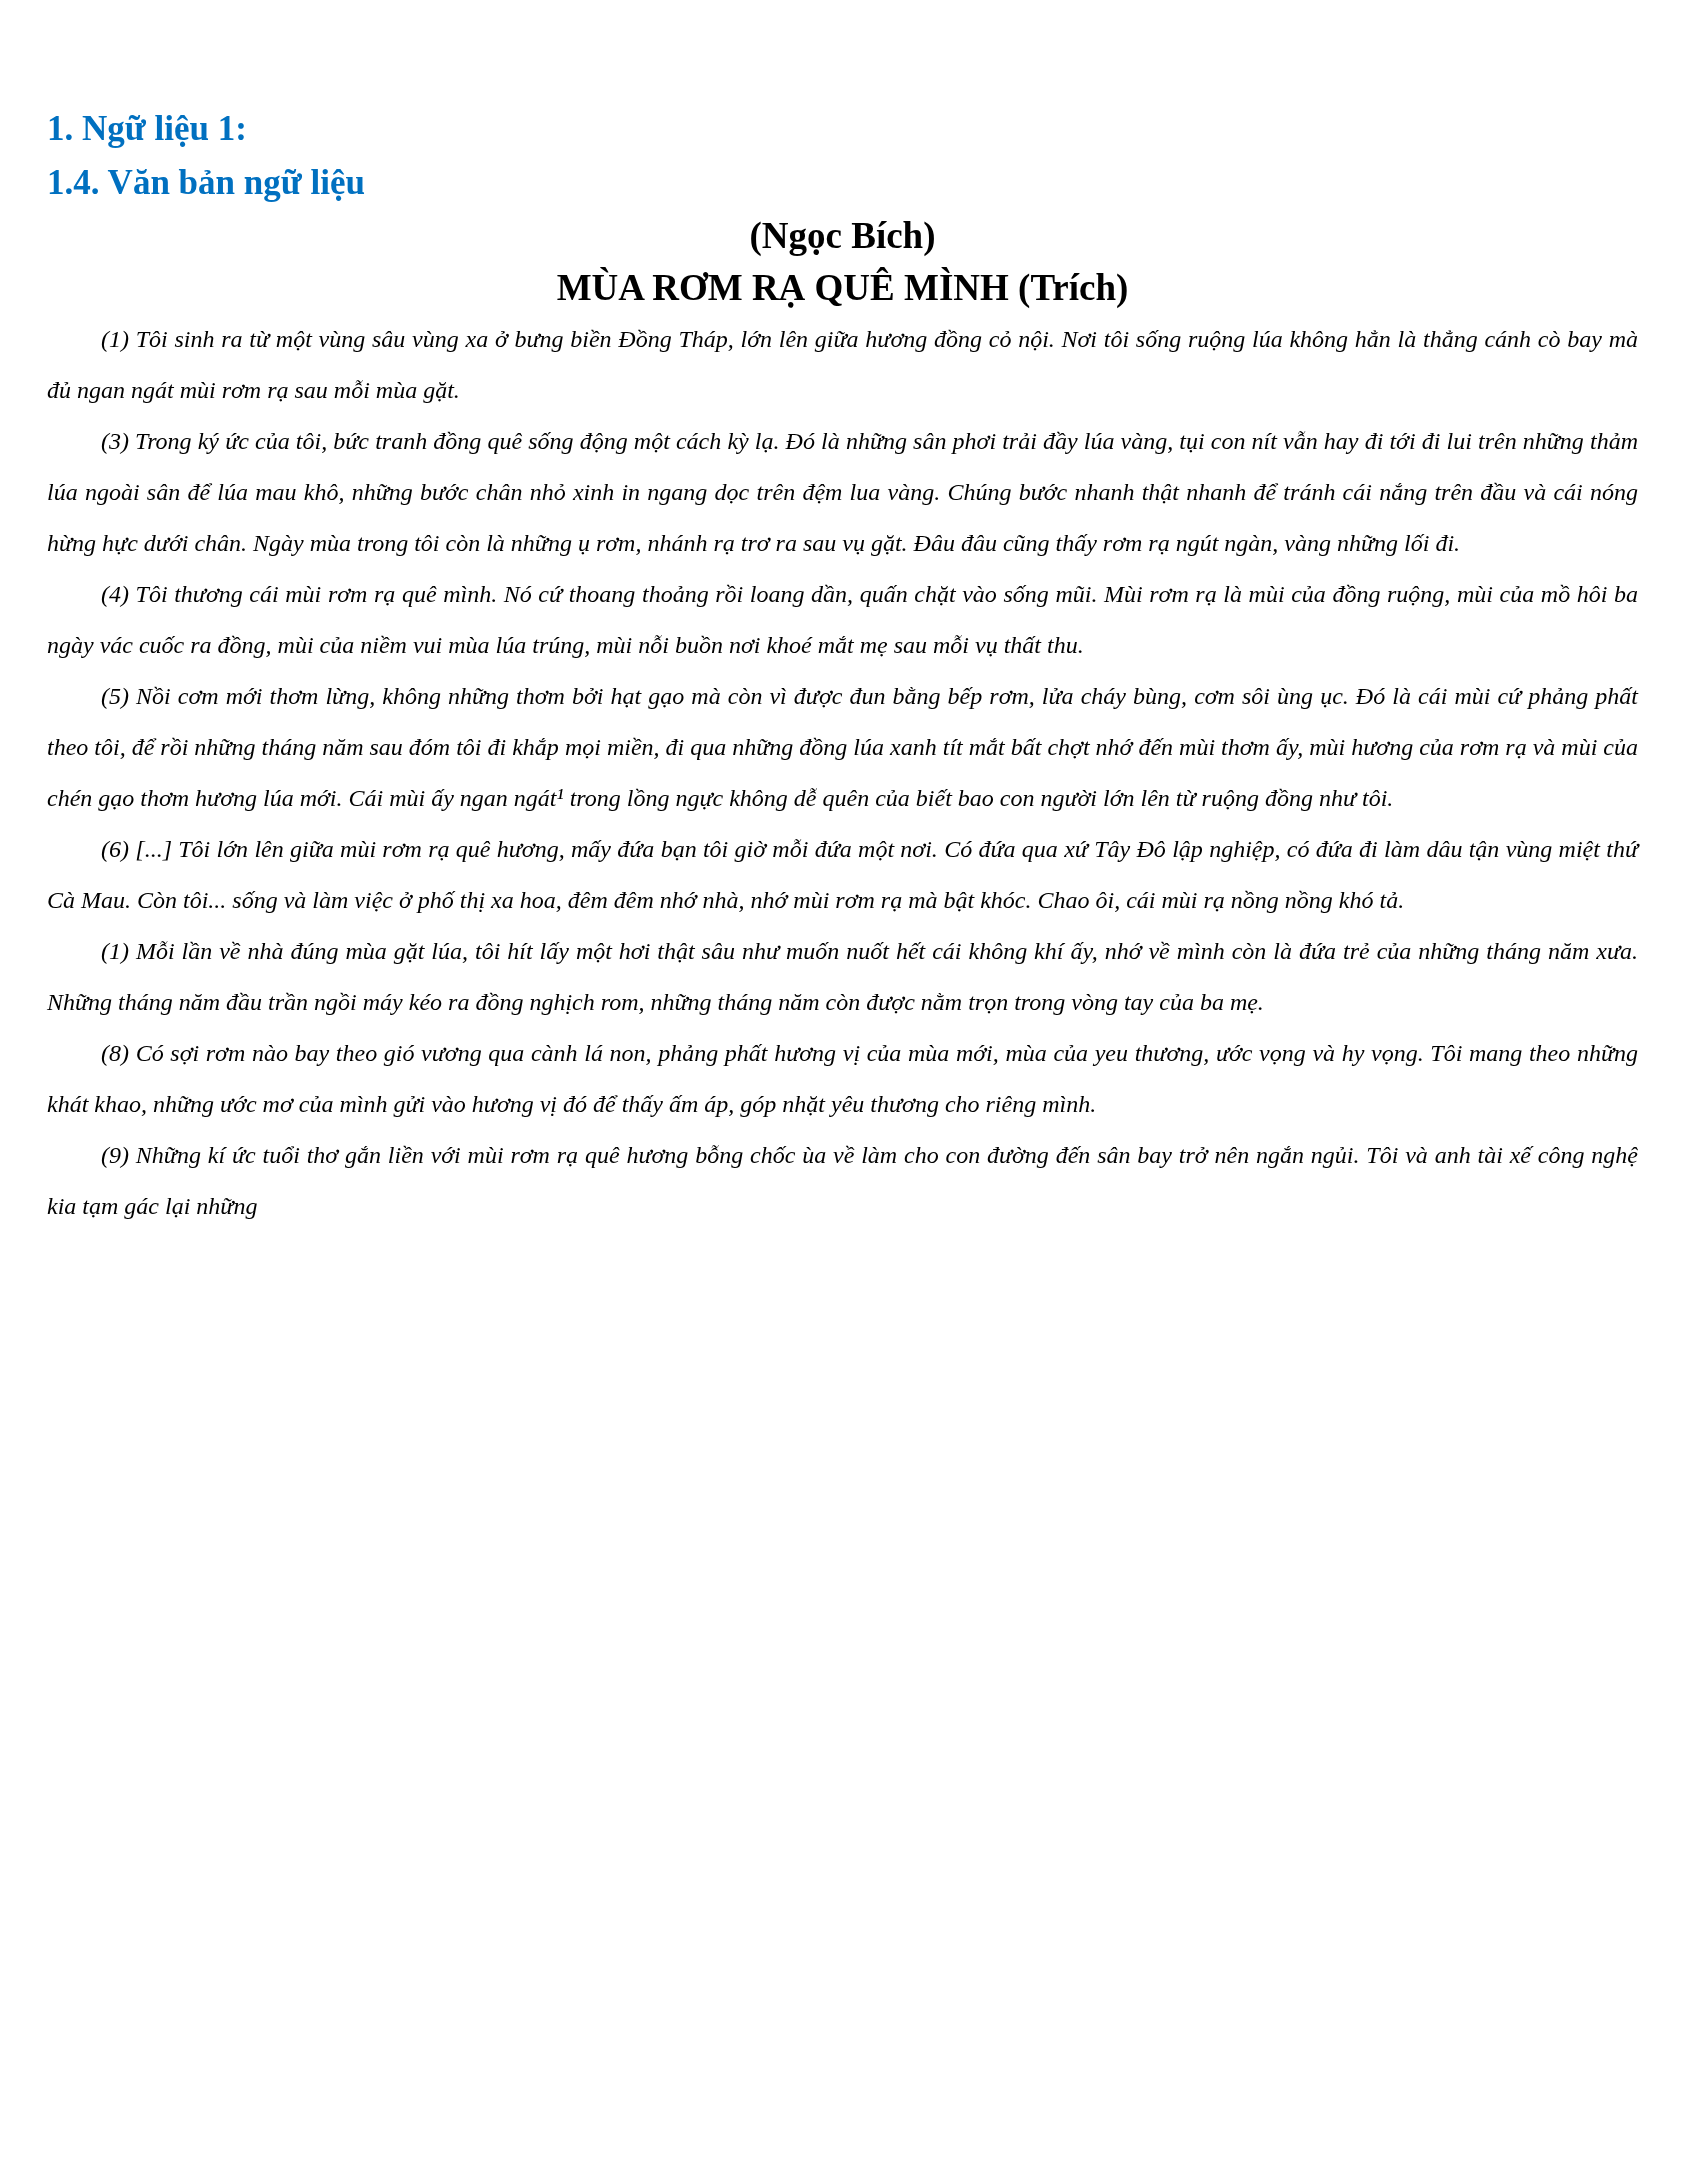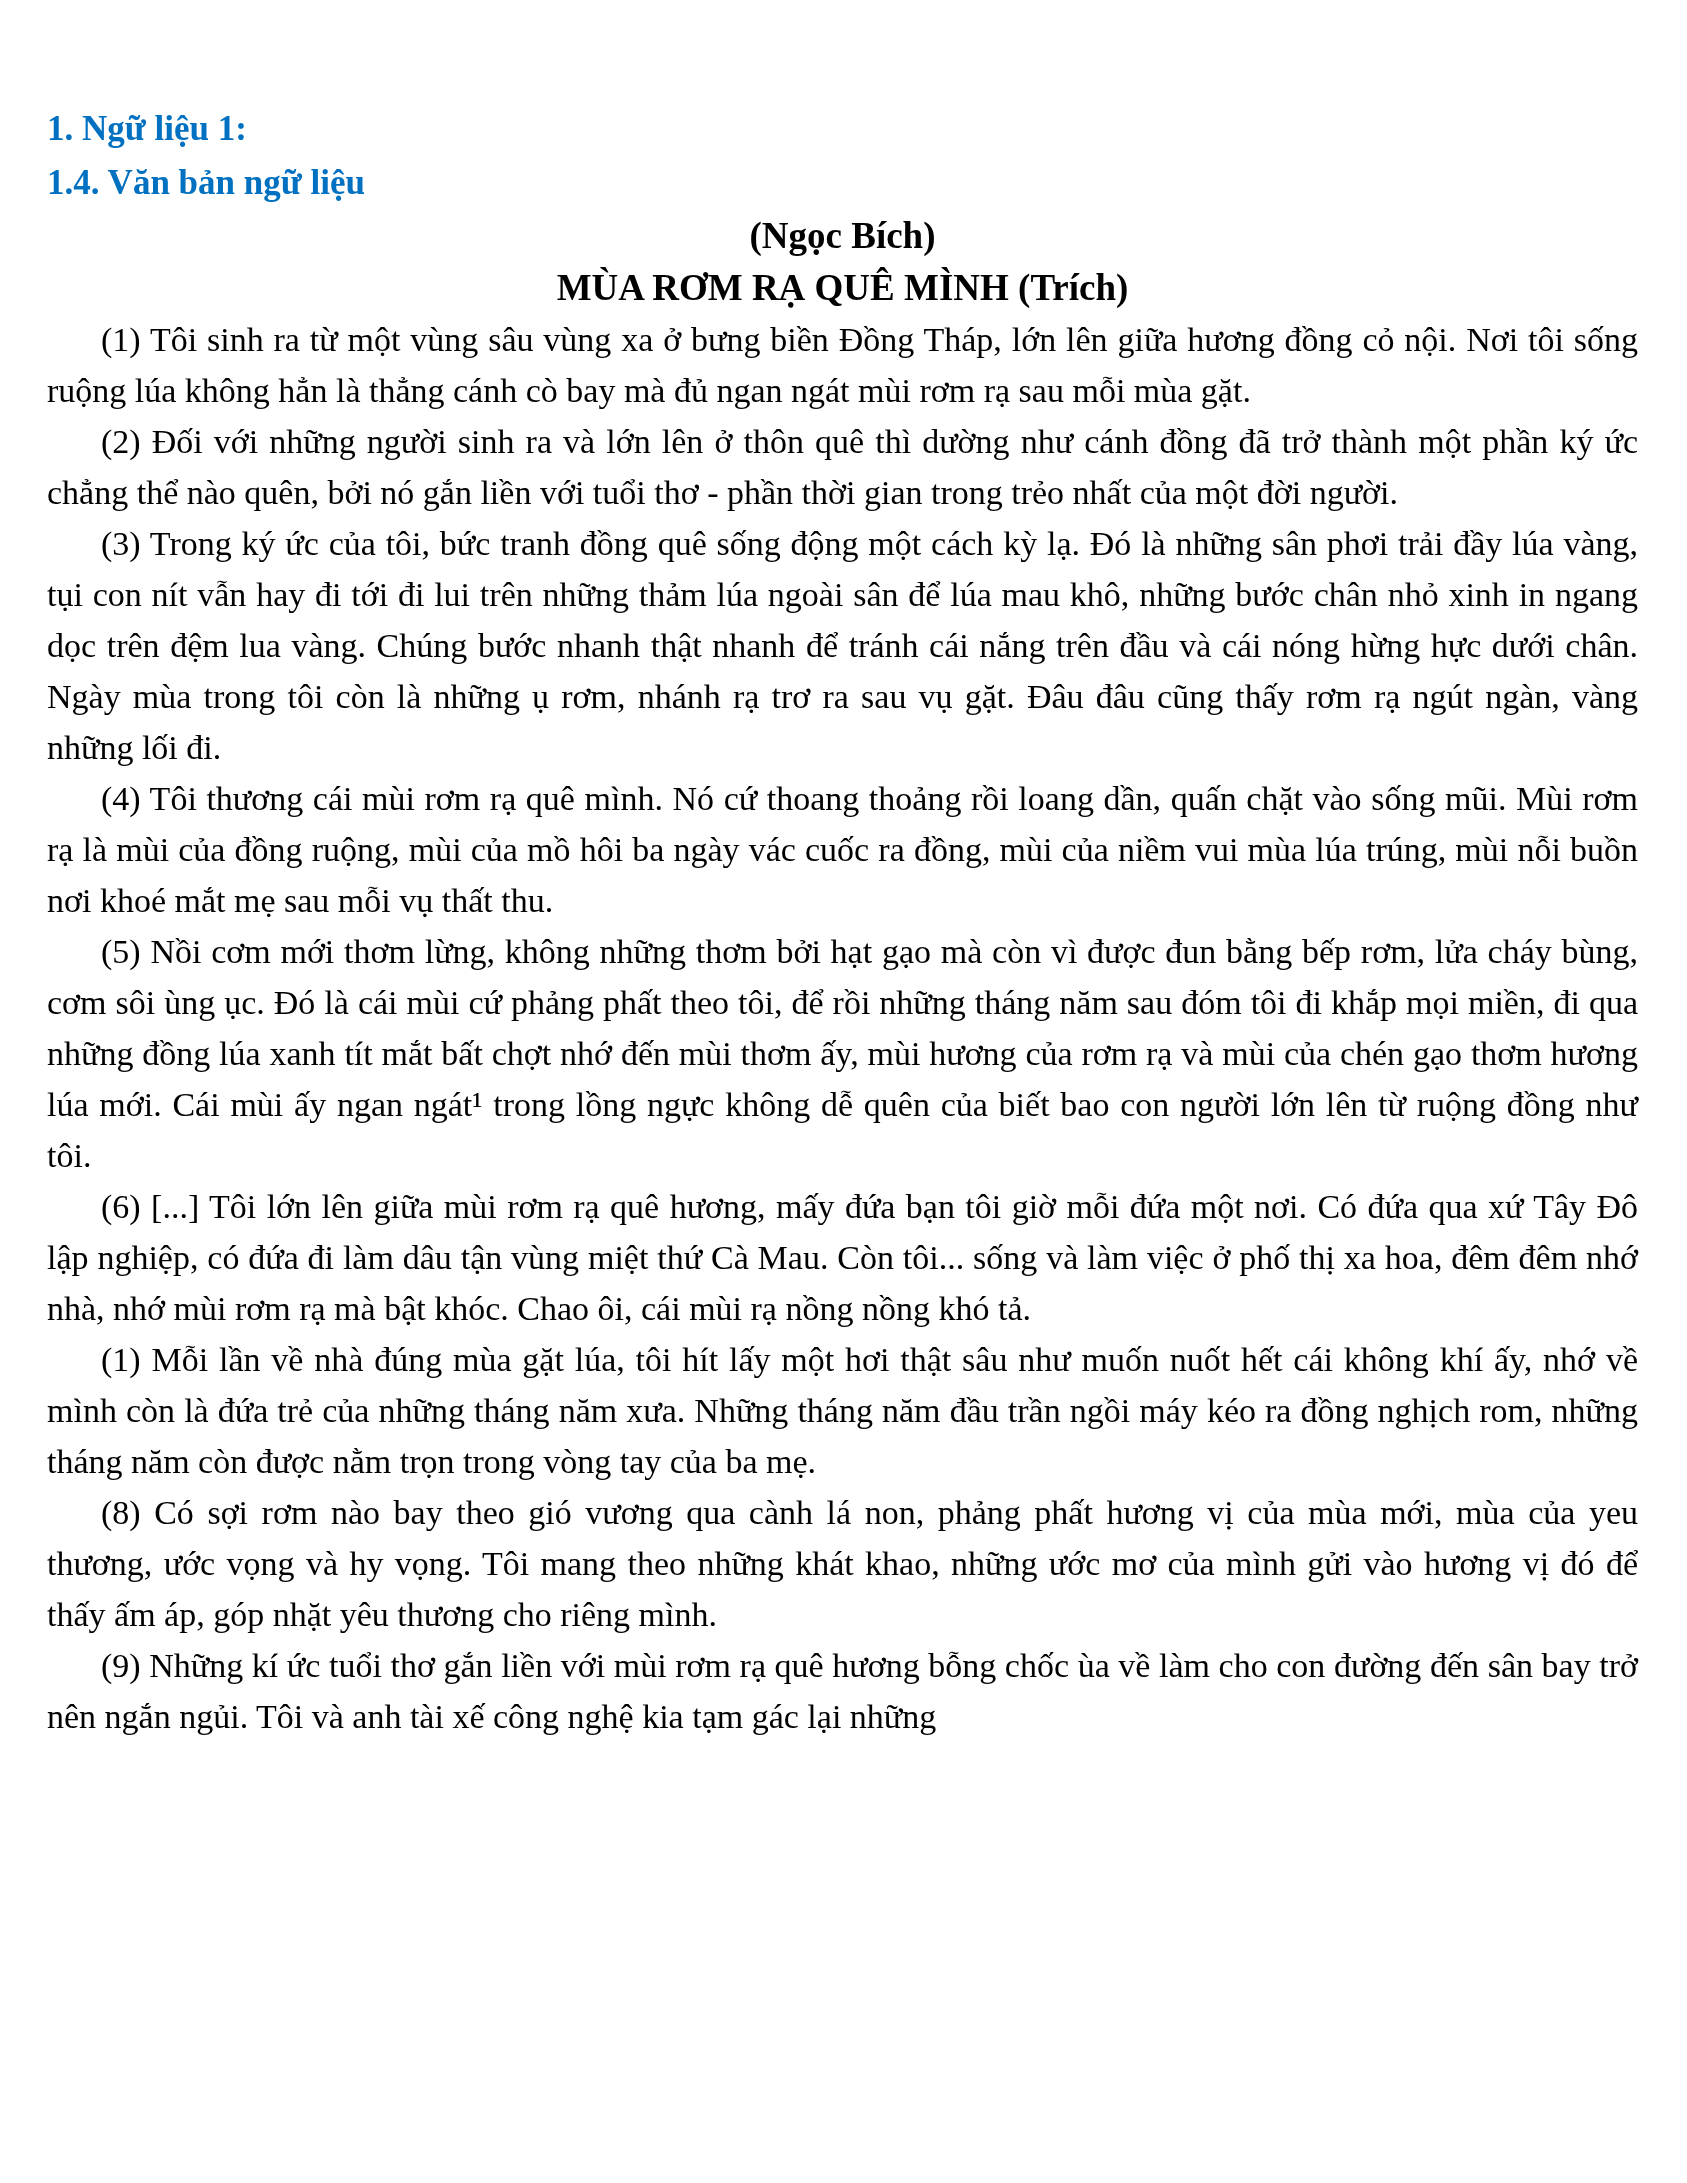--- a/index.html
+++ b/index.html
@@ -25,37 +25,37 @@
     margin: 0;
   }
   .title-line {
     text-align: center;
     font-weight: bold;
     font-size: 37px;
     line-height: 52px;
     margin: 0;
   }
   p.body {
-    font-size: 34px;
+    font-style: italic;
+    font-size: 24px;
     line-height: 51px;
     text-align: justify;
     text-indent: 54px;
     margin: 0;
   }
 </style>
 </head>
 <body>
 
 <div class="page">
   <h2 class="h-blue">1. Ngữ liệu 1:</h2>
   <h2 class="h-blue">1.4. Văn bản ngữ liệu</h2>
   <div class="title-line">(Ngọc Bích)</div>
   <div class="title-line">MÙA RƠM RẠ QUÊ MÌNH (Trích)</div>
   <p class="body">(1) Tôi sinh ra từ một vùng sâu vùng xa ở bưng biền Đồng Tháp, lớn lên giữa hương đồng cỏ nội. Nơi tôi sống ruộng lúa không hẳn là thẳng cánh cò bay mà đủ ngan ngát mùi rơm rạ sau mỗi mùa gặt.</p>
-  <p class="body">(2) Đối với những người sinh ra và lớn lên ở thôn quê thì dường như cánh đồng đã trở thành một phần ký ức chẳng thể nào quên, bởi nó gắn liền với tuổi thơ - phần thời gian trong trẻo nhất của một đời người.</p>
   <p class="body">(3) Trong ký ức của tôi, bức tranh đồng quê sống động một cách kỳ lạ. Đó là những sân phơi trải đầy lúa vàng, tụi con nít vẫn hay đi tới đi lui trên những thảm lúa ngoài sân để lúa mau khô, những bước chân nhỏ xinh in ngang dọc trên đệm lua vàng. Chúng bước nhanh thật nhanh để tránh cái nắng trên đầu và cái nóng hừng hực dưới chân. Ngày mùa trong tôi còn là những ụ rơm, nhánh rạ trơ ra sau vụ gặt. Đâu đâu cũng thấy rơm rạ ngút ngàn, vàng những lối đi.</p>
   <p class="body">(4) Tôi thương cái mùi rơm rạ quê mình. Nó cứ thoang thoảng rồi loang dần, quấn chặt vào sống mũi. Mùi rơm rạ là mùi của đồng ruộng, mùi của mồ hôi ba ngày vác cuốc ra đồng, mùi của niềm vui mùa lúa trúng, mùi nỗi buồn nơi khoé mắt mẹ sau mỗi vụ thất thu.</p>
   <p class="body">(5) Nồi cơm mới thơm lừng, không những thơm bởi hạt gạo mà còn vì được đun bằng bếp rơm, lửa cháy bùng, cơm sôi ùng ục. Đó là cái mùi cứ phảng phất theo tôi, để rồi những tháng năm sau đóm tôi đi khắp mọi miền, đi qua những đồng lúa xanh tít mắt bất chợt nhớ đến mùi thơm ấy, mùi hương của rơm rạ và mùi của chén gạo thơm hương lúa mới. Cái mùi ấy ngan ngát¹ trong lồng ngực không dễ quên của biết bao con người lớn lên từ ruộng đồng như tôi.</p>
   <p class="body">(6) [...] Tôi lớn lên giữa mùi rơm rạ quê hương, mấy đứa bạn tôi giờ mỗi đứa một nơi. Có đứa qua xứ Tây Đô lập nghiệp, có đứa đi làm dâu tận vùng miệt thứ Cà Mau. Còn tôi... sống và làm việc ở phố thị xa hoa, đêm đêm nhớ nhà, nhớ mùi rơm rạ mà bật khóc. Chao ôi, cái mùi rạ nồng nồng khó tả.</p>
   <p class="body">(1) Mỗi lần về nhà đúng mùa gặt lúa, tôi hít lấy một hơi thật sâu như muốn nuốt hết cái không khí ấy, nhớ về mình còn là đứa trẻ của những tháng năm xưa. Những tháng năm đầu trần ngồi máy kéo ra đồng nghịch rom, những tháng năm còn được nằm trọn trong vòng tay của ba mẹ.</p>
   <p class="body">(8) Có sợi rơm nào bay theo gió vương qua cành lá non, phảng phất hương vị của mùa mới, mùa của yeu thương, ước vọng và hy vọng. Tôi mang theo những khát khao, những ước mơ của mình gửi vào hương vị đó để thấy ấm áp, góp nhặt yêu thương cho riêng mình.</p>
   <p class="body">(9) Những kí ức tuổi thơ gắn liền với mùi rơm rạ quê hương bỗng chốc ùa về làm cho con đường đến sân bay trở nên ngắn ngủi. Tôi và anh tài xế công nghệ kia tạm gác lại những</p>
 </div>
 
 

